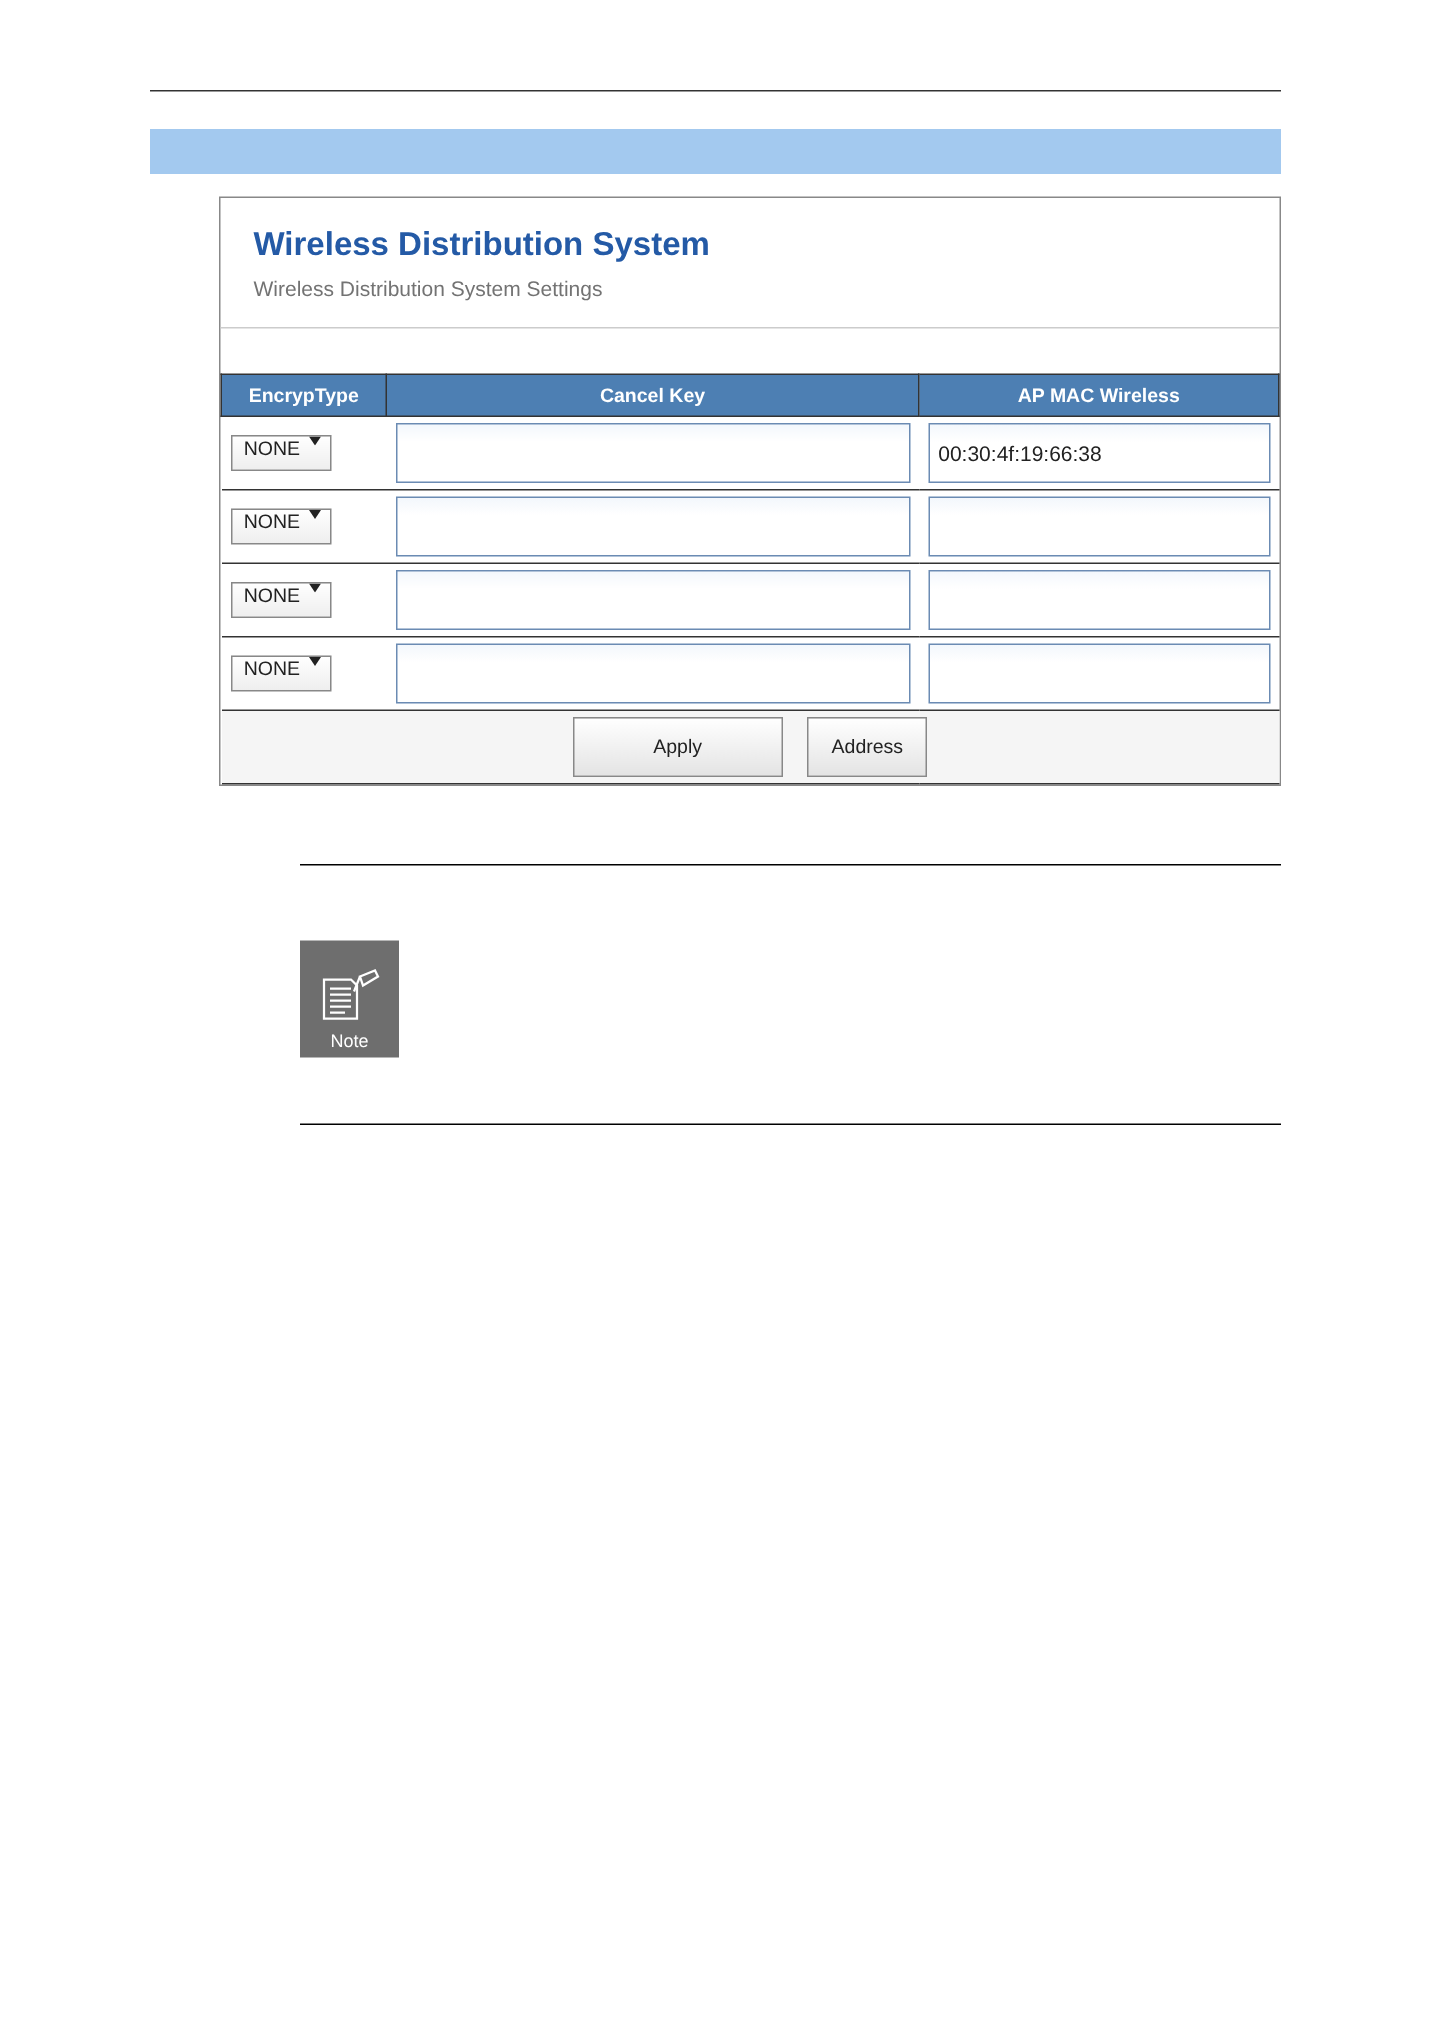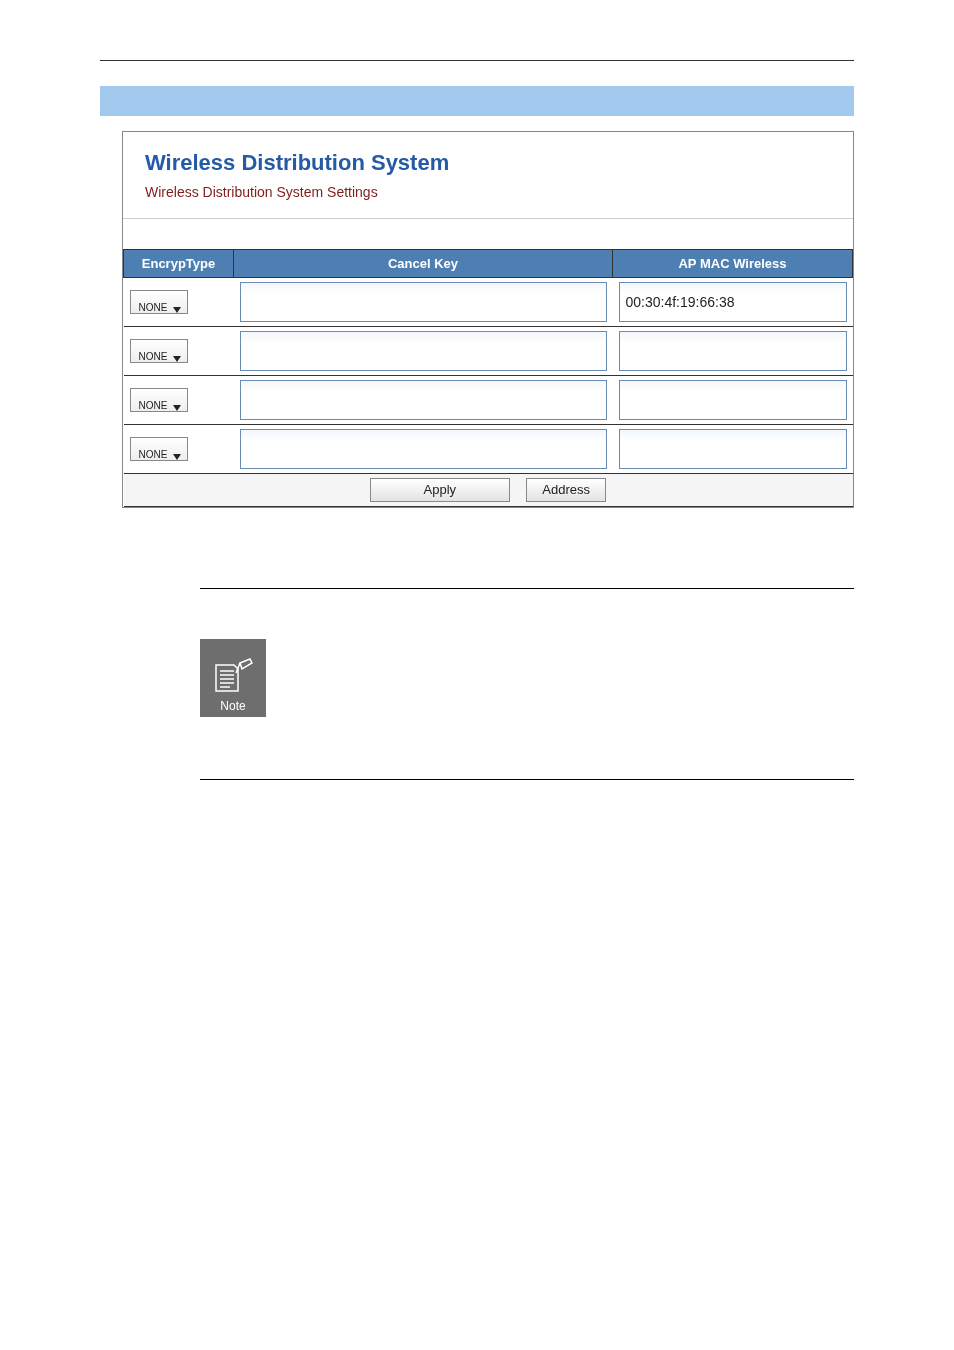--- a/index.html
+++ b/index.html
@@ -18,32 +18,32 @@
       border-top: 1px solid #333;
       margin: 0 0 25px 0;
     }
     .blue-band {
       background: #a3c9ef;
       height: 30px;
       margin-bottom: 15px;
     }
     .panel-wrap {
       border: 1px solid #888;
-      margin-left: 22px;
+      margin-left: 46px;
       background: #fff;
     }
     .panel-title {
       color: #245aa6;
       font-weight: bold;
       font-size: 22px;
       padding: 18px 22px 8px 22px;
       margin: 0;
     }
     .panel-subtitle {
-      color: #7f1d1d;
+      color: #737373;
       font-size: 14px;
       padding: 0 22px 18px 22px;
       margin: 0;
     }
     .panel-hr {
       border: none;
       border-top: 1px solid #ccc;
       margin: 0;
     }
     table.wds {
@@ -61,26 +61,26 @@
       border: 1px solid #333;
     }
     table.wds tbody td {
       border-top: 1px solid #333;
       border-bottom: 1px solid #333;
       padding: 4px 6px;
       vertical-align: middle;
     }
     .select-wrap {
       display: inline-flex;
-      align-items: flex-end;
+      align-items: flex-start;
       border: 1px solid #888;
       background: linear-gradient(#fff, #eee);
       height: 24px;
       padding: 0 6px 0 8px;
-      font-size: 10px;
+      font-size: 13px;
       color: #222;
       cursor: pointer;
     }
     .select-wrap .caret {
       margin-left: 6px;
     }
     .caret svg { display: block; }
     .text-input {
       display: block;
       border: 1px solid #6b8bb3;
@@ -92,36 +92,36 @@
       color: #222;
     }
     .footer-row td {
       text-align: center;
       padding: 8px 0;
       background: #f5f5f5;
     }
     .btn {
       display: inline-block;
       min-width: 140px;
-      height: 24px;
+      height: 40px;
       border: 1px solid #888;
       background: linear-gradient(#fff, #e3e3e3);
       font-size: 13px;
       color: #222;
       cursor: pointer;
       text-align: center;
       line-height: 22px;
       margin: 0 6px;
       padding: 0 10px;
     }
     .note-area {
-      margin: 80px 0 0 100px;
+      margin: 52px 0 0 100px;
       border-top: 1px solid #000;
       border-bottom: 1px solid #000;
-      padding: 50px 0 62px 0;
+      padding: 50px 0 44px 0;
       display: flex;
       align-items: flex-start;
       gap: 20px;
     }
     .note-icon {
       background: #6e6e6e;
       width: 66px;
       height: 78px;
       color: #fff;
       display: flex;

